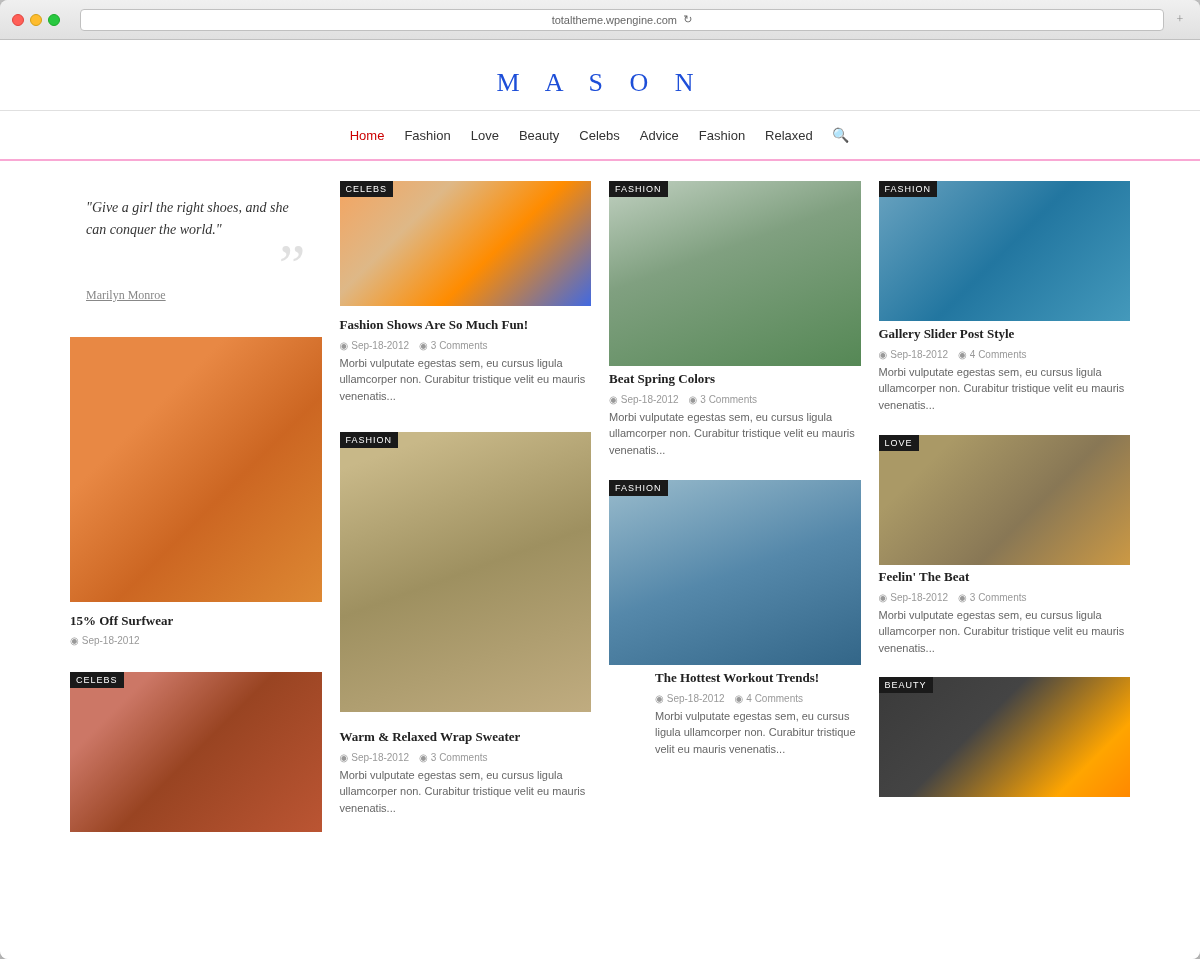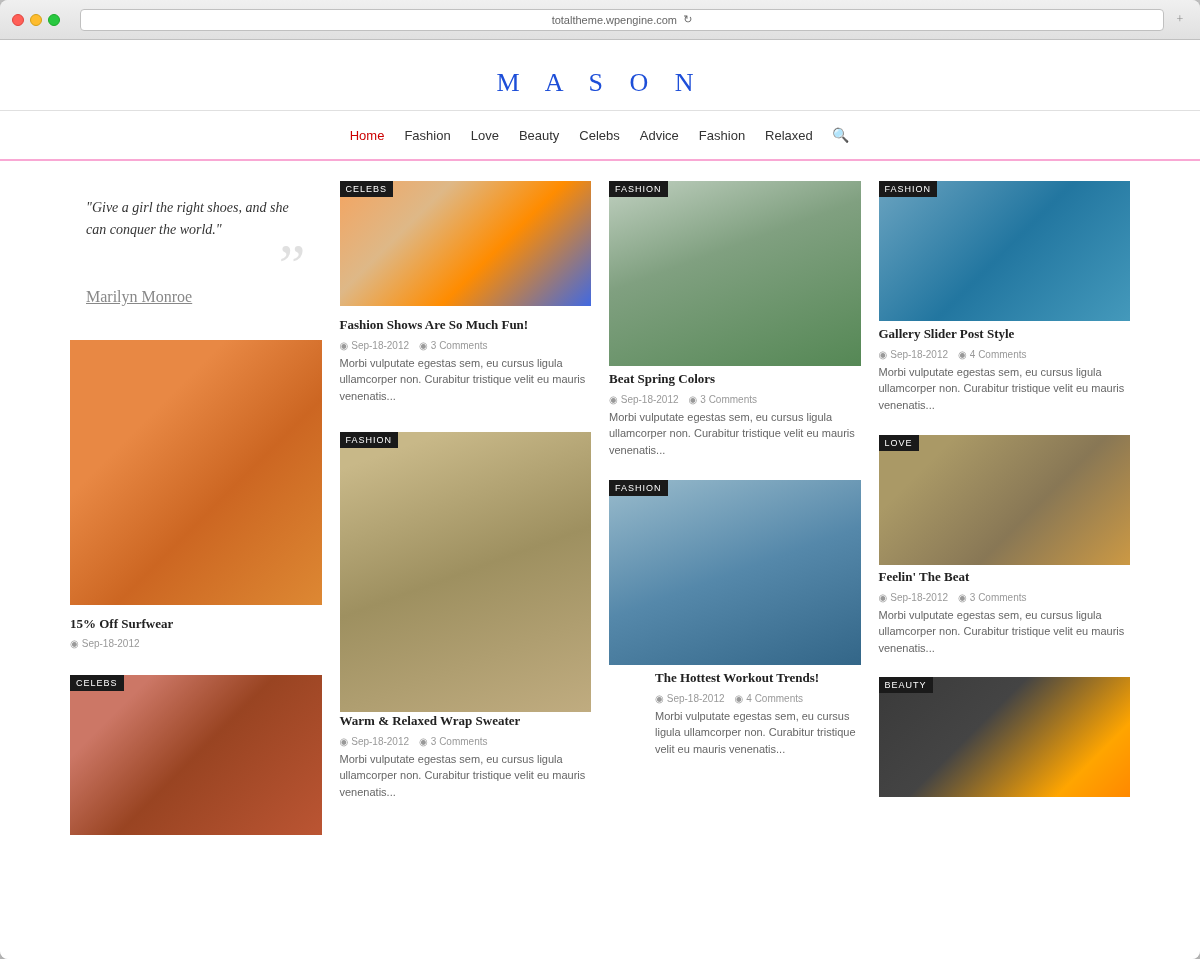--- a/index.html
+++ b/index.html
@@ -128,21 +128,21 @@
       font-size: 60px;
       color: #e0e0e0;
       font-family: Georgia, serif;
       line-height: 0.5;
       display: block;
       text-align: right;
       margin-top: 8px;
     }
 
     .quote-author {
-      font-size: 16px;
+      font-size: 12px;
       color: #888;
       margin-top: 8px;
       text-decoration: underline;
       font-style: normal;
     }
 
     .img-placeholder {
       width: 100%;
       display: block;
     }
@@ -319,21 +319,21 @@
             </div>
             <p class="article-excerpt">Morbi vulputate egestas sem, eu cursus ligula ullamcorper non. Curabitur tristique velit eu mauris venenatis...</p>
           </div>
         </div>
 
         <div class="card">
           <div class="img-wrap">
             <div class="category-badge">FASHION</div>
             <div class="img-wrap-sweater img-placeholder" style="height:280px;"></div>
           </div>
-          <div style="padding:0 0;">
+          <div style="padding:16px 0;">
             <div class="article-title">Warm &amp; Relaxed Wrap Sweater</div>
             <div class="article-meta">
               <span class="meta-item">
                 <span class="meta-icon">◉</span>
                 Sep-18-2012
               </span>
               <span class="meta-item">
                 <span class="meta-icon">◉</span>
                 3 Comments
               </span>

